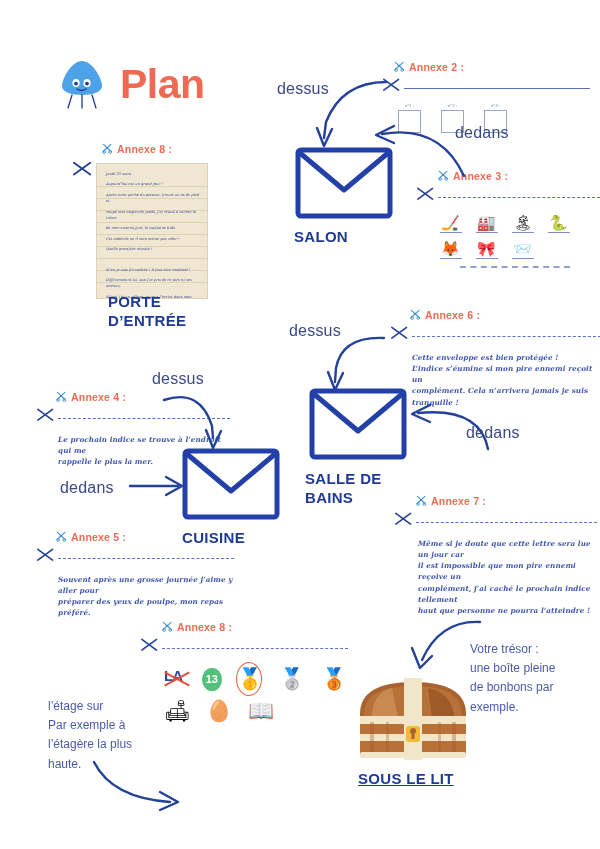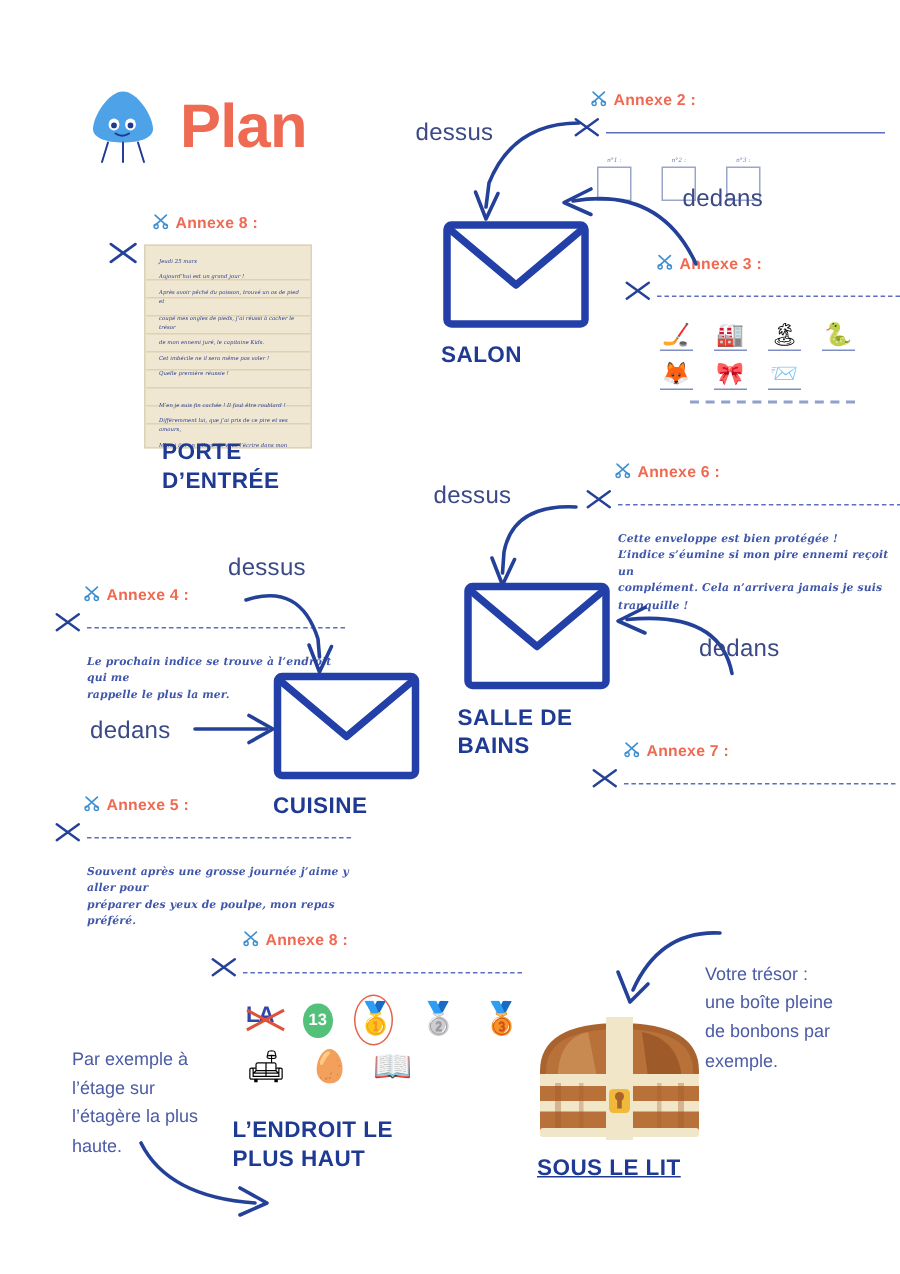--- a/index.html
+++ b/index.html
@@ -419,20 +419,26 @@
       <span class="annexe-title">Annexe 7 :</span>
     </div>
     <div class="scissor-row" style="margin-left:-8px;">
       <span>
         <svg width="20" height="18" viewBox="0 0 24 22">
             <path d="M2 3 L20 16 M20 3 L2 16" stroke="#24419a" stroke-width="2" fill="none" stroke-linecap="round"></path>
           </svg>
       </span>
       <span class="dash-line"></span>
     </div>
+    <div class="annexe-body hand">
+      <div>Même si je doute que cette lettre sera lue un jour car</div>
+      <div>il est impossible que mon pire ennemi reçoive un</div>
+      <div>complément, j’ai caché le prochain indice tellement</div>
+      <div>haut que personne ne pourra l’atteindre !</div>
+    </div>
   </div>
 
   <div class="annexe" style="left:148px; top:618px; width:200px;">
     <div class="annexe-head">
       <span>
         <svg width="11" height="11" viewBox="0 0 16 16">
             <path d="M2 2 L13 12 M13 2 L2 12" stroke="#3f8fd0" stroke-width="1.6" fill="none" stroke-linecap="round"></path>
             <circle cx="3" cy="13" r="2" fill="none" stroke="#3f8fd0" stroke-width="1.4"></circle>
             <circle cx="12" cy="13" r="2" fill="none" stroke="#3f8fd0" stroke-width="1.4"></circle>
           </svg>
@@ -462,28 +468,24 @@
         <span class="a8-ico">🥉</span>
       </div>
       <div class="a8-row">
         <span class="a8-ico">🛋</span>
         <span class="a8-ico">🥚</span>
         <span class="a8-ico">📖</span>
       </div>
     </div>
   </div>
 
-  <div class="place-label" style="left:155px; top:745px; width:180px;">
-    <div>L’ENDROIT LE</div>
-    <div>PLUS HAUT</div>
-  </div>
 
   <div class="note-text" style="left:48px; top:697px; width:120px; color:#4b5ba6; font-size:12px; line-height:1.6;">
+    <div>l’étage sur</div>
     <div>Par exemple à</div>
-    <div>l’étage sur</div>
     <div>l’étagère la plus</div>
     <div>haute.</div>
   </div>
   <span style="position:absolute; left:86px; top:758px;">
     <svg width="110" height="60" viewBox="0 0 110 60">
       <path d="M8 4 Q26 40 84 44" fill="none" stroke="#24419a" stroke-width="2.4" stroke-linecap="round"></path>
       <path d="M74 34 L92 44 L74 52" fill="none" stroke="#24419a" stroke-width="2.4" stroke-linecap="round" stroke-linejoin="round"></path>
     </svg>
   </span>
 

